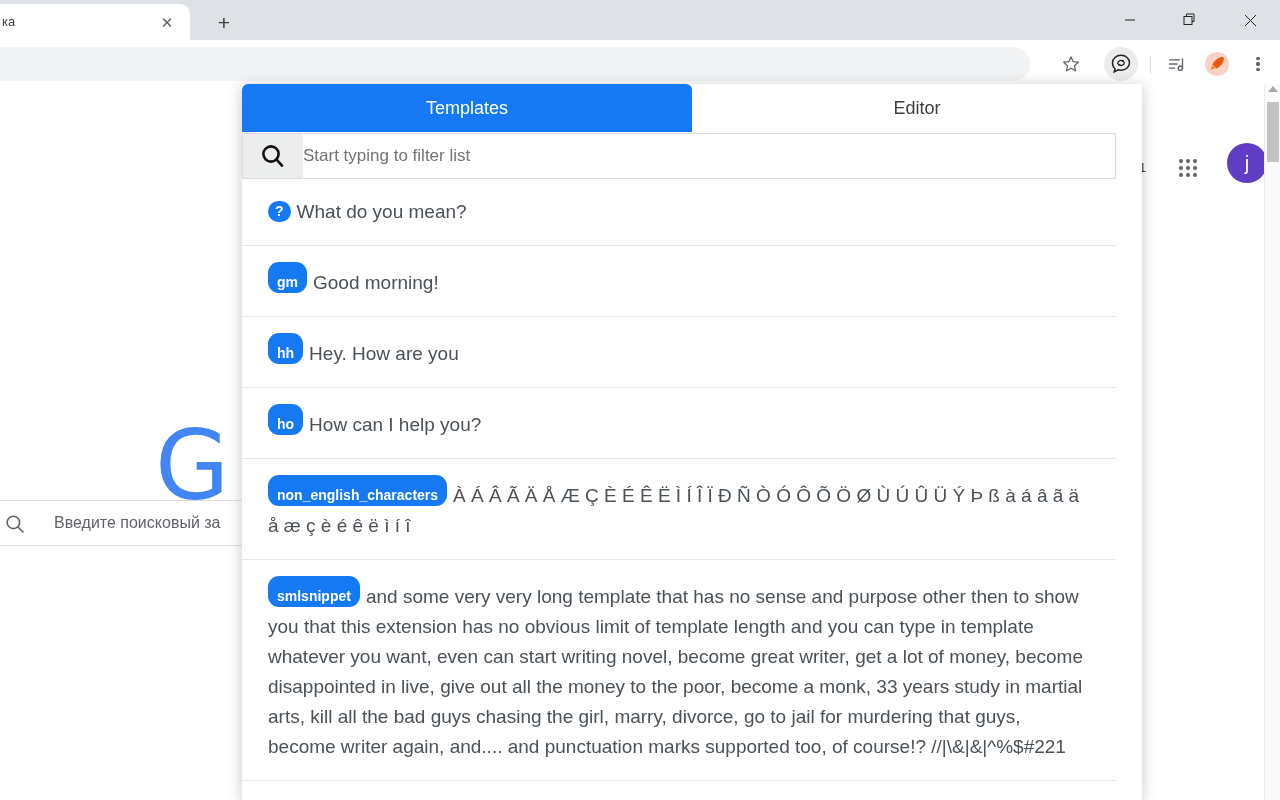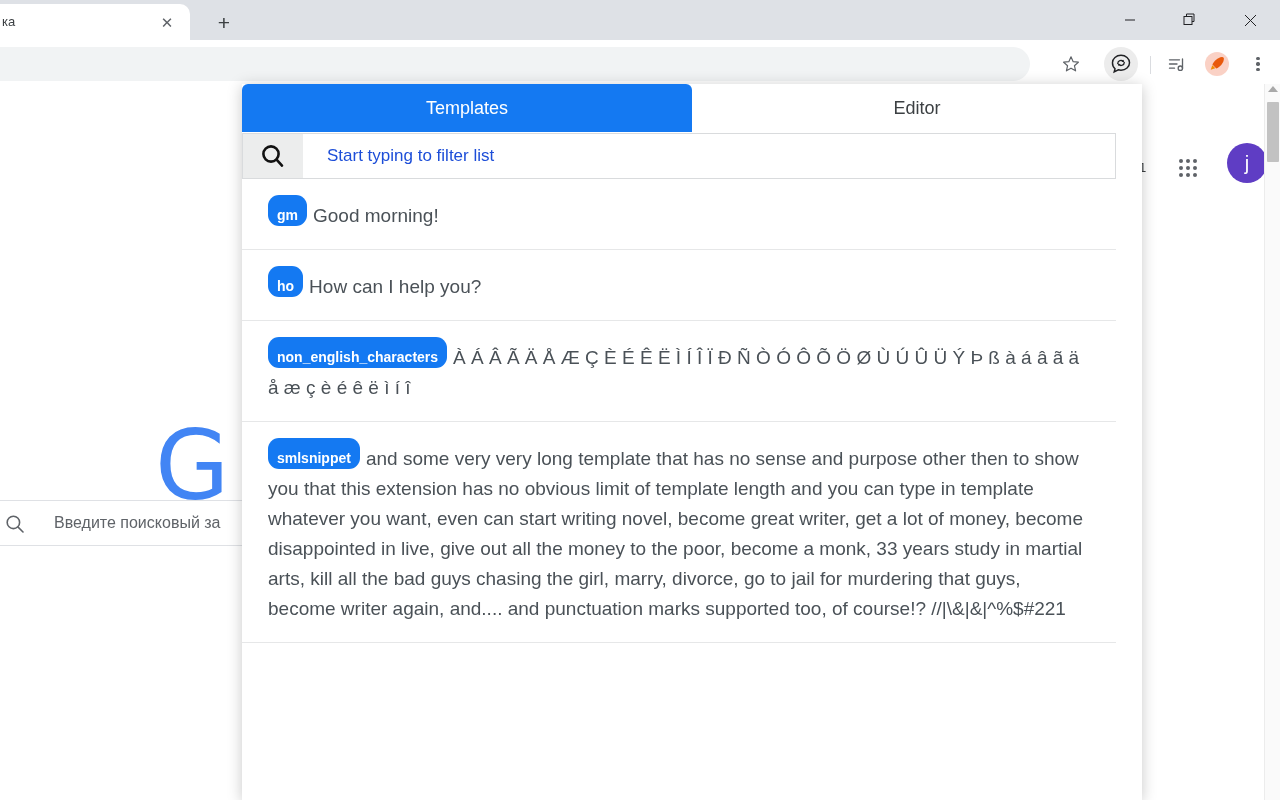--- a/index.html
+++ b/index.html
@@ -143,21 +143,21 @@
     position: relative; margin: 1px 0 0 0;
     width: 874px; height: 46px;
     border: 1px solid #d9dbdd; display: flex; align-items: center;
     background: #ffffff;
   }
   .search-icon-box {
     width: 60px; height: 44px; background: #eceded;
     display: flex; align-items: center; justify-content: center;
   }
   .search-input-ph {
-    font-size: 17px; color: #1d4ed8; padding-left: 24px; white-space: nowrap;
+    font-size: 17px; color: #737373; padding-left: 0; white-space: nowrap;
   }
 
   .list { position: relative; width: 874px; }
   .list-item {
     border-bottom: 1px solid #e6e7e8;
     padding: 18px 26px 18px 26px;
     display: block;
     font-size: 19px; line-height: 30px;
     color: #4a5157;
   }
@@ -311,21 +311,27 @@
         <svg width="26" height="26" viewBox="0 0 26 26">
           <circle cx="11" cy="11" r="7.6" fill="none" stroke="#111111" stroke-width="2.6"></circle>
           <line x1="16.6" y1="16.6" x2="22" y2="22.6" stroke="#111111" stroke-width="2.6" stroke-linecap="round"></line>
         </svg>
       </div>
       <span class="search-input-ph">Start typing to filter list</span>
     </div>
 
     <div class="list">
       <div class="list-item">
+        <span class="badge q">?</span><span class="item-text">What do you mean?</span>
+      </div>
+      <div class="list-item">
         <span class="badge">gm</span><span class="item-text">Good morning!</span>
+      </div>
+      <div class="list-item">
+        <span class="badge">hh</span><span class="item-text">Hey. How are you</span>
       </div>
       <div class="list-item">
         <span class="badge">ho</span><span class="item-text">How can I help you?</span>
       </div>
       <div class="list-item">
         <span class="badge">non_english_characters</span><span class="item-text">À Á Â Ã Ä Å Æ Ç È É Ê Ë Ì Í Î Ï Ð Ñ Ò Ó Ô Õ Ö Ø Ù Ú Û Ü Ý Þ ß à á â ã ä å æ ç è é ê ë ì í î</span>
       </div>
       <div class="list-item">
         <span class="badge">smlsnippet</span><span class="item-text">and some very very long template that has no sense and purpose other then to show you that this extension has no obvious limit of template length and you can type in template whatever you want, even can start writing novel, become great writer, get a lot of money, become disappointed in live, give out all the money to the poor, become a monk, 33 years study in martial arts, kill all the bad guys chasing the girl, marry, divorce, go to jail for murdering that guys, become writer again, and.... and punctuation marks supported too, of course!? //|\&amp;|&amp;|^%$#221</span>
       </div>

